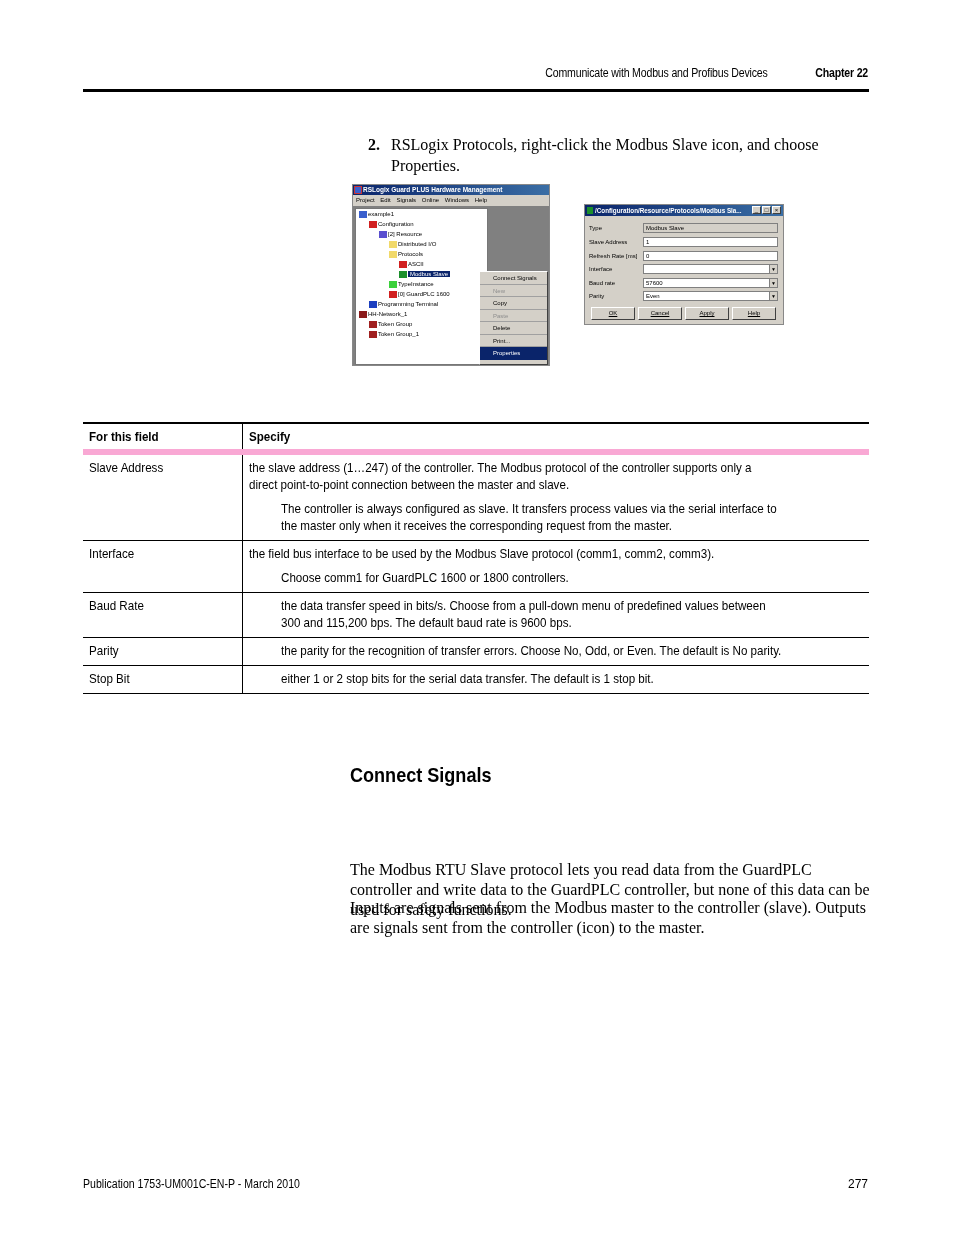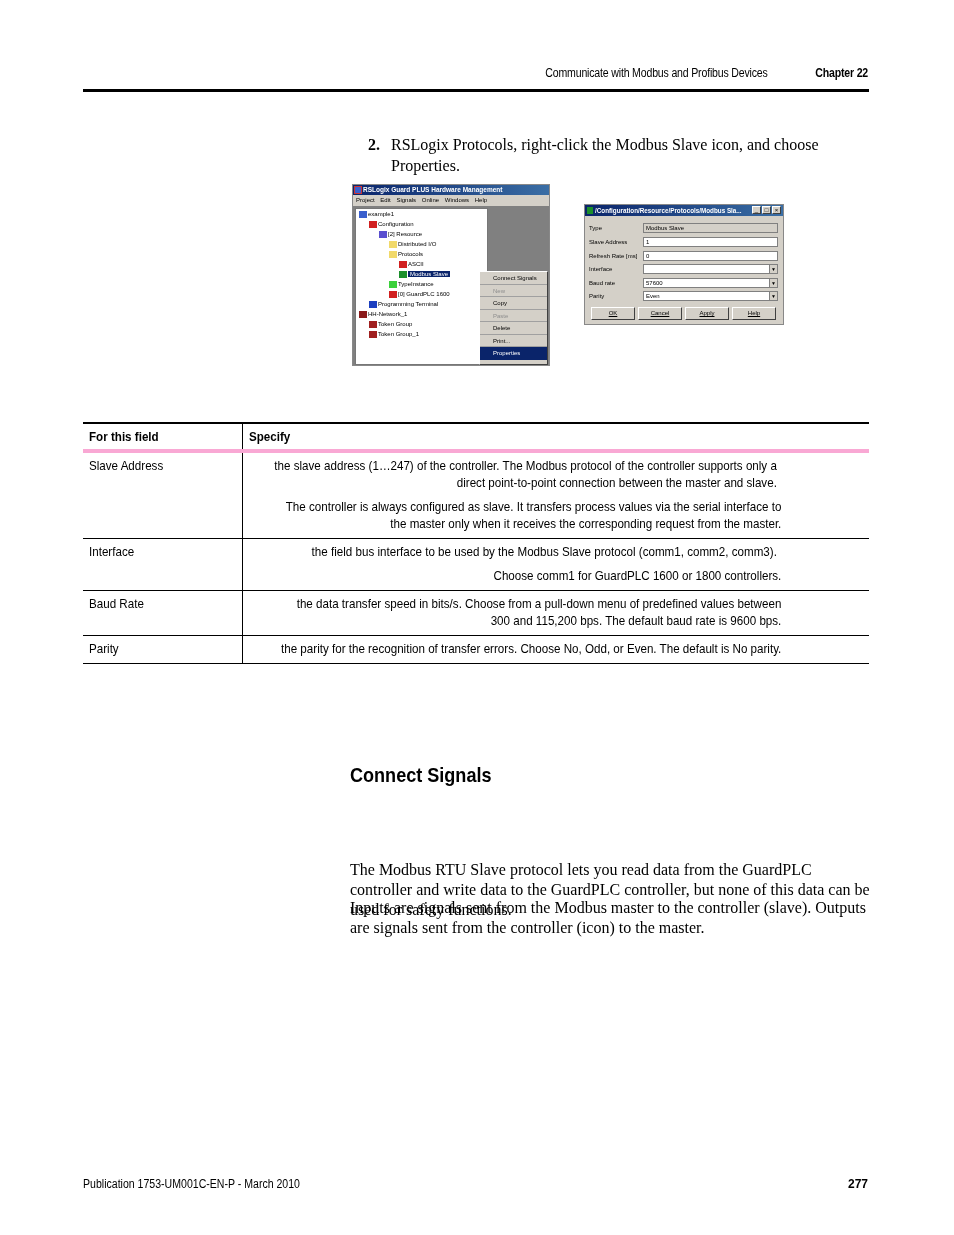--- a/index.html
+++ b/index.html
@@ -37,35 +37,35 @@
   .win2 .fld { position: absolute; left: 58px; width: 135px; height: 10px; background: #fff; border: 1px solid #808080; font-size: 6px; line-height: 8px; padding-left: 2px; }
   .win2 .fld.ro { background: #d4d0c8; }
   .win2 .dd { position: absolute; right: 0; top: 0; width: 8px; height: 8px; background: #d4d0c8; border-left: 1px solid #808080; font-size: 5px; line-height: 8px; text-align: center; }
   .win2 .btn { position: absolute; top: 102px; width: 44px; height: 13px; background: #d4d0c8; border: 1px solid #fff; border-right-color: #404040; border-bottom-color: #404040; font-size: 6px; line-height: 11px; text-align: center; text-decoration: underline; }
 
   
   .tbl { left: 83px; top: 422px; width: 786px; border-collapse: collapse; font-size: 13.5px; }
   table.tbl { position: absolute; border-top: 2px solid #000; border-bottom: 1px solid #000; }
   .tbl th, .tbl td { text-align: left; vertical-align: top; padding: 4px 6px 6px 6px; border-bottom: 1px solid #000; line-height: 17px; }
   .tbl th { font-weight: bold; padding-top: 4px; padding-bottom: 4px; }
-  .tbl thead tr { border-bottom: 4px solid #f9a8d4; }
+  .tbl thead tr { border-bottom: 6px solid #f9a8d4; }
   .tbl thead th { border-bottom: 2px solid #000; }
   .tbl td:first-child, .tbl th:first-child { width: 224px; border-right: 1px solid #000; }
   .tbl .cond { display: inline-block; transform: scaleX(0.86); transform-origin: left center; white-space: nowrap; }
-  .tbl td p { margin-bottom: 7px; text-align: right; }
+  .tbl td p { margin-bottom: 7px; }
   .tbl td p:last-child { margin-bottom: 0; margin-left: 32px; }
   .tbl .ln { display: block; transform: scaleX(0.86); transform-origin: left center; white-space: nowrap; }
 
   .section-title { left: 350px; top: 763px; font-size: 21px; font-weight: bold; transform: scaleX(0.86); transform-origin: left center; white-space: nowrap; }
   .para { left: 350px; width: 520px; font-family: "Liberation Serif", serif; font-size: 16px; line-height: 20px; }
   .para1 { top: 817px; margin-top: 43px; }
   .para2 { top: 898px; }
 
   .footer-pub { left: 83px; top: 1177px; font-size: 12px; transform: scaleX(0.88); transform-origin: left center; white-space: nowrap; }
-  .footer-page { right: 86px; top: 1177px; font-size: 12px; font-weight: bold; }
+  .footer-page { right: 86px; top: 1177px; font-size: 12px; font-weight: normal; }
 </style>
 </head>
 <body>
 
 <div class="abs header-text header-title">Communicate with Modbus and Profibus Devices</div>
 <div class="abs header-text header-chapter">Chapter 22</div>
 <div class="abs header-rule"></div>
 
 <div class="abs step">
   <span class="num">2.</span>
@@ -186,20 +186,28 @@
       </td>
     </tr>
     <tr>
       <td><span class="cond">Parity</span></td>
       <td>
         <p>
             <span class="ln">the parity for the recognition of transfer errors. Choose No, Odd, or Even. The default is No parity.</span>
           </p>
       </td>
     </tr>
+    <tr>
+      <td><span class="cond">Stop Bit</span></td>
+      <td>
+        <p>
+            <span class="ln">either 1 or 2 stop bits for the serial data transfer. The default is 1 stop bit.</span>
+          </p>
+      </td>
+    </tr>
   </tbody>
 </table>
 
 <div class="abs section-title">Connect Signals</div>
 <div class="abs para para1">The Modbus RTU Slave protocol lets you read data from the GuardPLC controller and write data to the GuardPLC controller, but none of this data can be used for safety functions.</div>
 <div class="abs para para2">Inputs are signals sent from the Modbus master to the controller (slave). Outputs are signals sent from the controller (icon) to the master.</div>
 
 <div class="abs footer-pub">Publication 1753-UM001C-EN-P - March 2010</div>
 <div class="abs footer-page">277</div>
 

